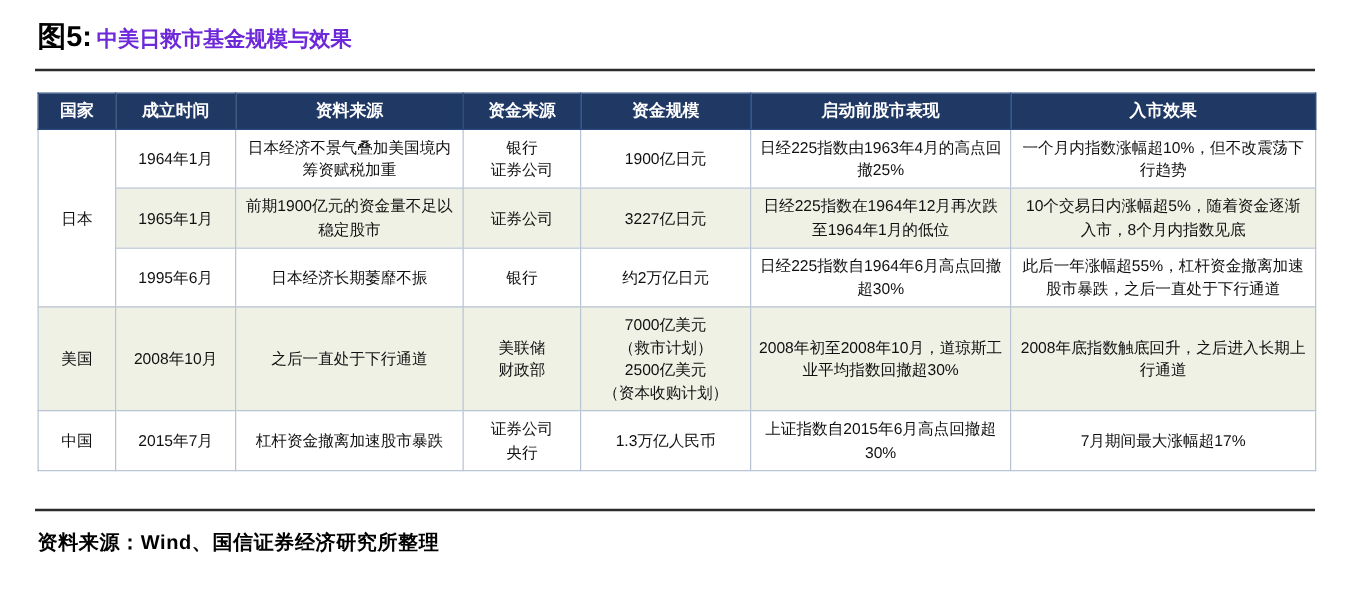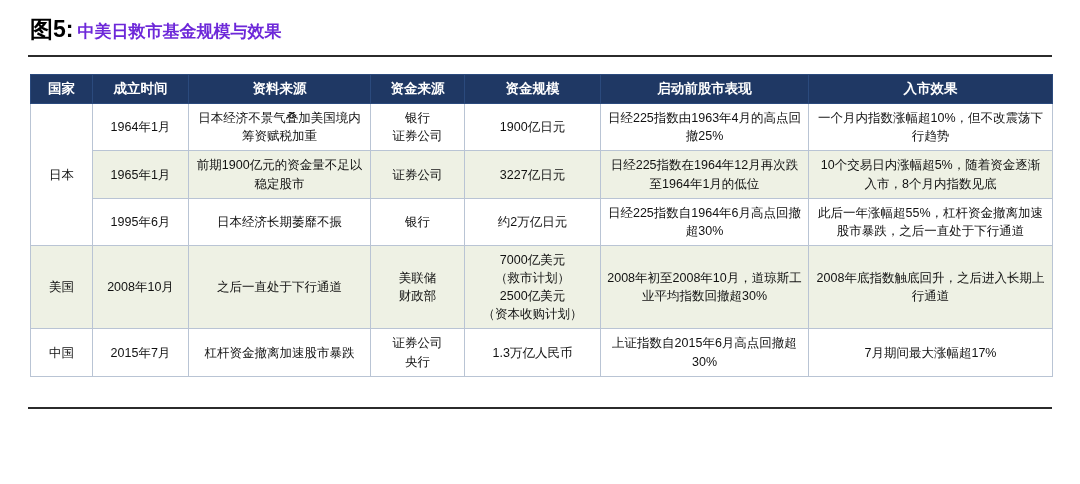--- a/index.html
+++ b/index.html
@@ -180,14 +180,15 @@
           <td class="left-pad">杠杆资金撤离加速股市暴跌</td>
           <td class="left-pad">证券公司<br>央行</td>
           <td class="left-pad">1.3万亿人民币</td>
           <td class="left-pad">上证指数自2015年6月高点回撤超30%</td>
           <td class="left-pad">7月期间最大涨幅超17%</td>
         </tr>
       </tbody>
   </table>
 
   <div class="rule-bottom"></div>
+  <div class="source">资料来源：Wind、国信证券经济研究所整理</div>
 
 </div>
 
 </body></html>

